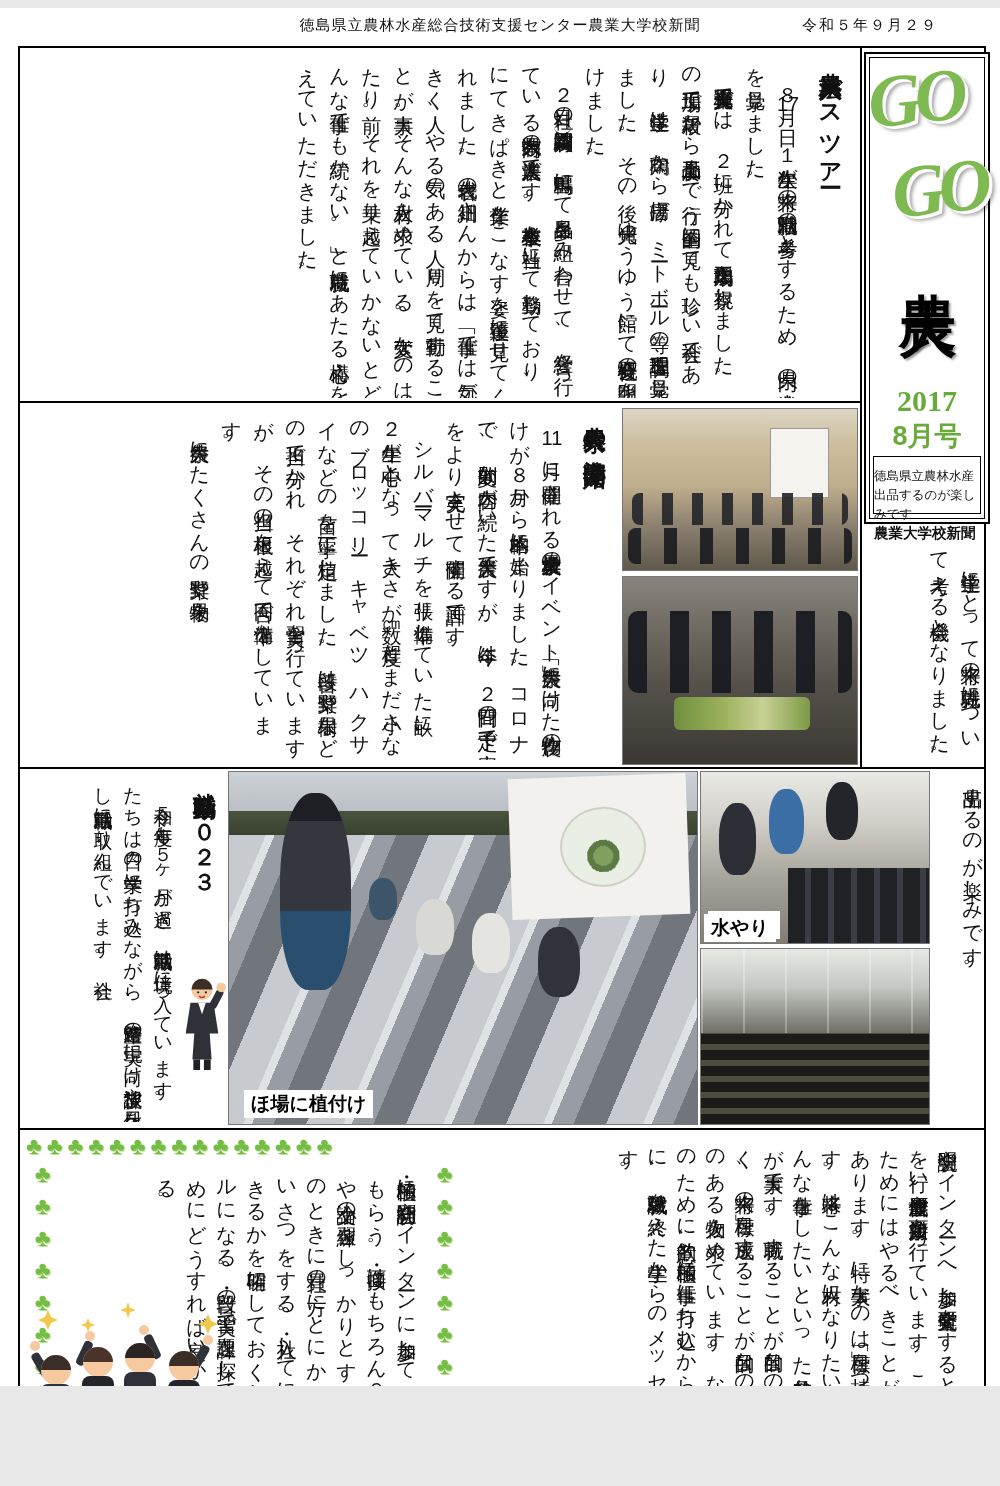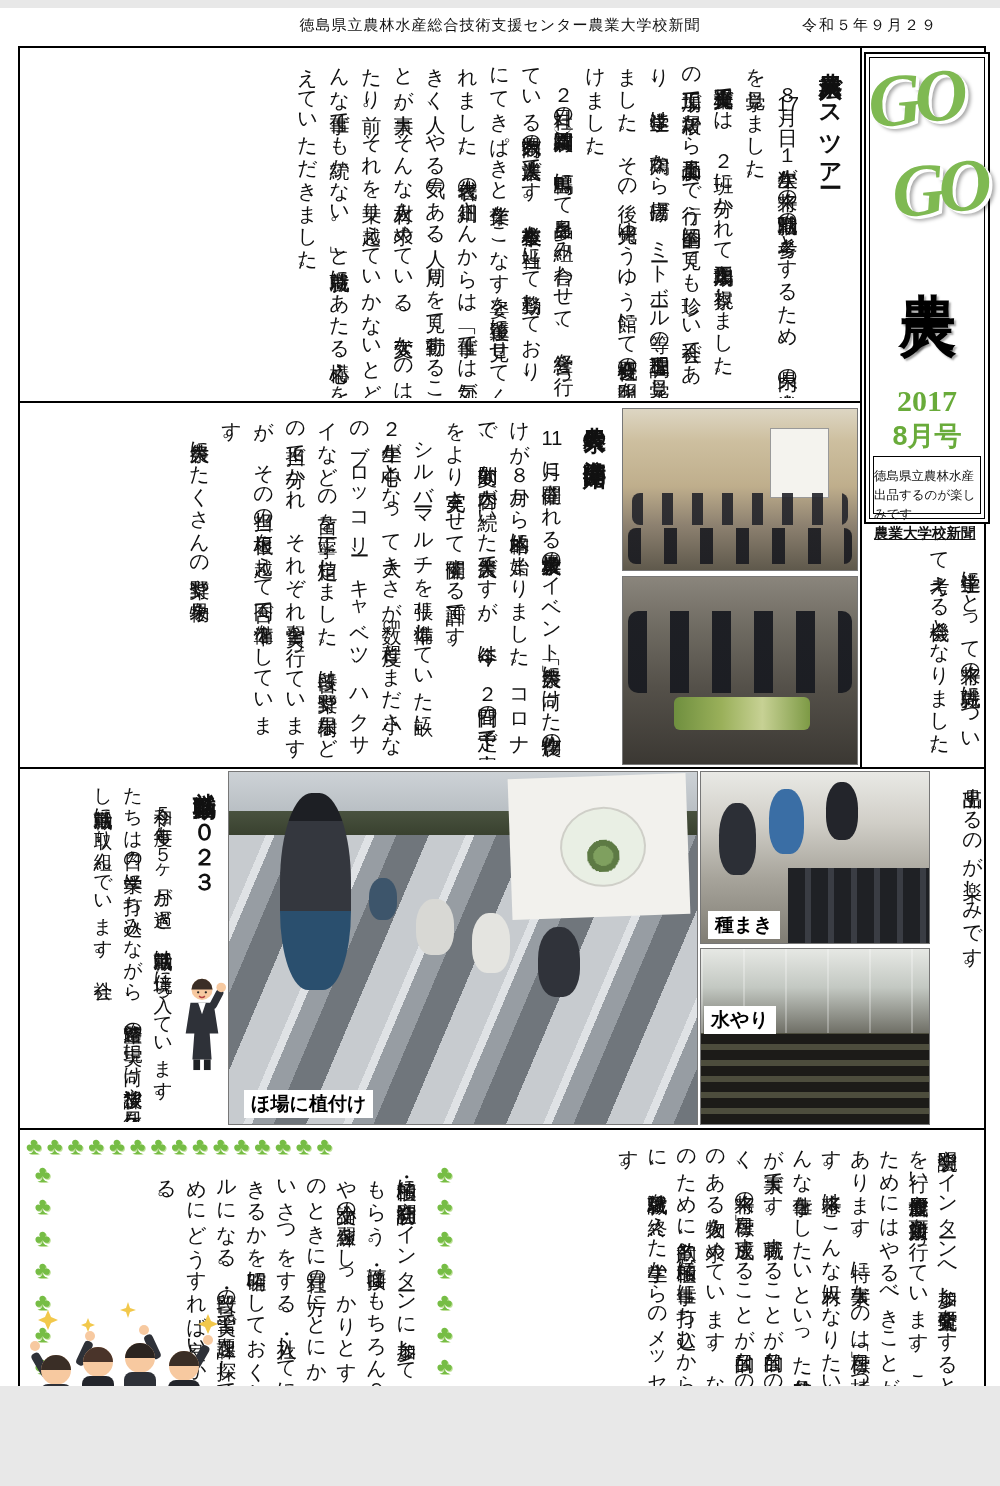--- a/index.html
+++ b/index.html
@@ -46,21 +46,21 @@
   #mh-title { position:absolute; top:192px; left:50%; transform:translateX(-50%);
         writing-mode:vertical-rl; text-orientation:upright;
         font-family:"Liberation Serif", serif; font-weight:bold; font-size:58px; letter-spacing:8px; color:#000;
         text-shadow:2px 2px 2px rgba(0,0,0,.35); }
   #mh-year  { position:absolute; top:330px; left:0; width:100%; text-align:center;
         font-family:"Liberation Serif", serif; font-weight:bold; font-size:30px; color:#69ab3a; }
   #mh-issue { position:absolute; top:364px; left:0; width:100%; text-align:center;
         font-weight:bold; font-size:27px; color:#69ab3a; }
   #mh-org { position:absolute; left:7px; right:7px; top:402px; bottom:8px; border:1.5px solid #000;
         font-size:12.5px; line-height:1.5; padding-top:10px; box-sizing:border-box; }
-  #mh-org .org-bold { font-weight:bold; font-size:14.5px;text-decoration:underline; }
+  #mh-org .org-bold { font-weight:bold; font-size:14.5px; }
 
   
   .photo { position:absolute; overflow:hidden; border:1px solid #777; box-sizing:border-box; }
   #ph-classroom { left:622px; top:400px; width:236px; height:163px;
      background:linear-gradient(180deg,#ddd6c3 0%,#cdbf9f 20%,#bfae8c 48%,#8d8170 72%,#5f594c 100%); }
   #ph-classroom .screen { position:absolute; left:63%; top:12%; width:24%; height:42%; background:#f4f3ee; border:1px solid #999; }
   #ph-classroom .row1 { position:absolute; left:4%; right:4%; top:52%; height:20%;
      background:repeating-linear-gradient(90deg, rgba(35,36,42,.9) 0 11px, transparent 11px 30px); border-radius:8px; }
   #ph-classroom .row2 { position:absolute; left:2%; right:2%; top:74%; height:22%;
      background:repeating-linear-gradient(90deg, rgba(25,26,32,.9) 0 13px, transparent 13px 36px); border-radius:8px; }
@@ -98,21 +98,21 @@
   #ph-watering { left:700px; top:940px; width:230px; height:177px;
      background:linear-gradient(180deg,#e6e8e4 0%,#c3c8c2 22%,#6f6f66 48%,#33312b 78%,#23211d 100%); }
   #ph-watering .struct { position:absolute; inset:0;
      background:repeating-linear-gradient(90deg, rgba(255,255,255,.28) 0 2px, transparent 2px 42px); }
   #ph-watering .trays { position:absolute; left:0; right:0; bottom:0; height:52%;
      background:repeating-linear-gradient(0deg,#1c1b18 0 10px,#4d4d3d 10px 16px); }
 
   .photo-cap { position:absolute; background:#fff; color:#000; padding:1px 7px; font-weight:bold; font-size:19px; z-index:2; }
   #cap-field   { left:244px; top:1082px; }
   #cap-seeding { left:708px; top:903px; }
-  #cap-watering{ left:704px; top:998px; }
+  #cap-watering{ left:704px; top:906px; }
 
   
   #clover-box { position:absolute; left:26px; top:1124px; width:432px; height:356px; }
   .clover-row { position:absolute; left:0; width:100%; color:#76bd45; font-size:24px; letter-spacing:5px;
      line-height:28px; white-space:nowrap; overflow:hidden; text-shadow:1px 1px 0 #bfe09a; }
   #clover-top    { top:0; height:30px; }
   #clover-bottom { bottom:0; height:30px; }
   .clover-col { position:absolute; top:28px; bottom:28px; width:30px; writing-mode:vertical-rl; text-orientation:upright;
      color:#76bd45; font-size:24px; letter-spacing:5px; overflow:hidden; text-shadow:1px 1px 0 #bfe09a; }
   #clover-left  { left:0; }

